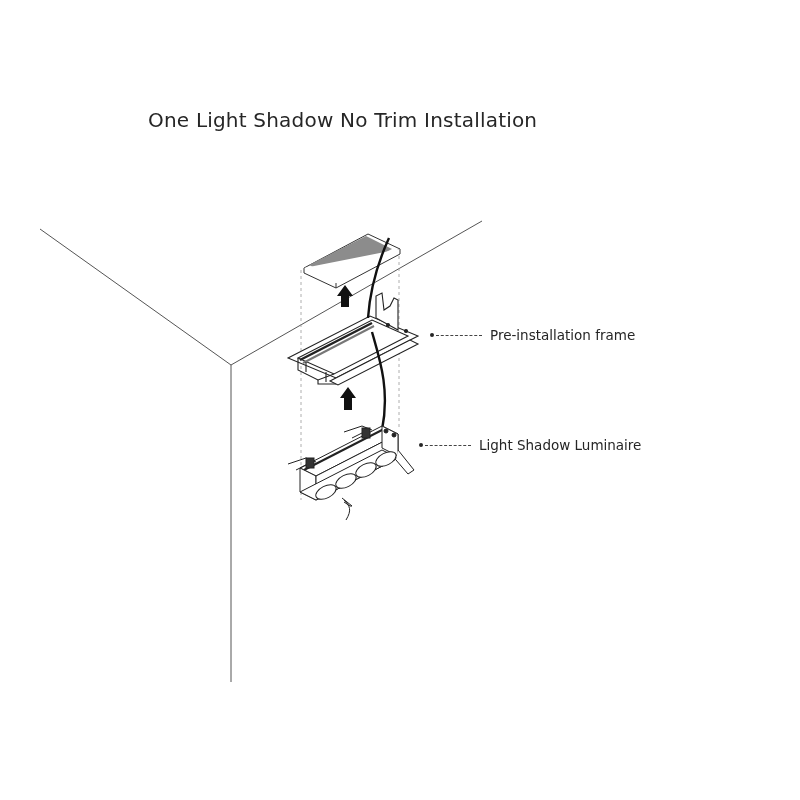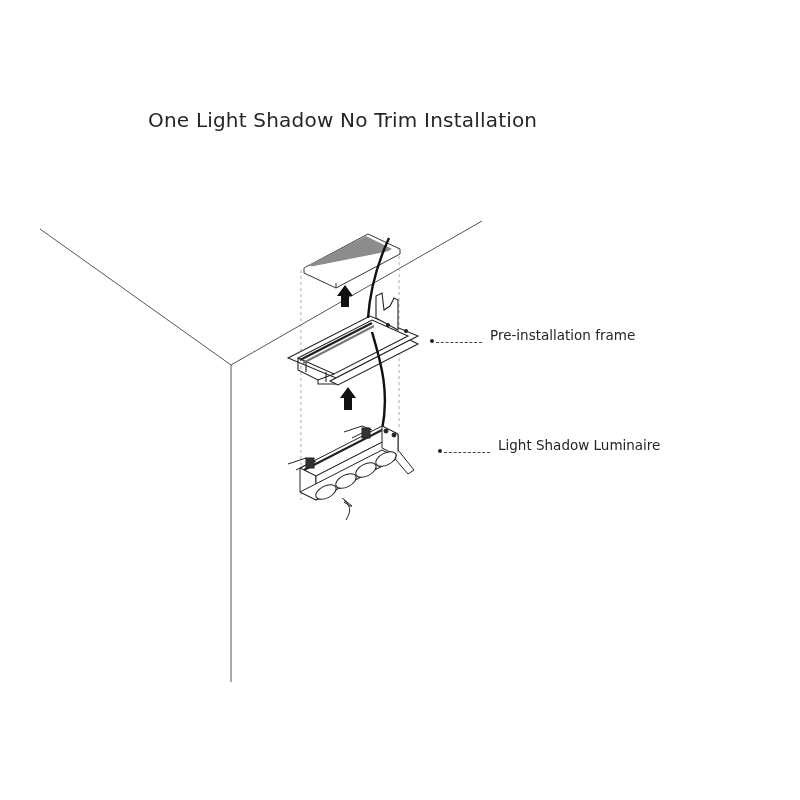--- a/index.html
+++ b/index.html
@@ -3,27 +3,27 @@
 <meta charset="utf-8">
 <style>
   html, body { margin: 0; padding: 0; background: #ffffff; }
   body { width: 800px; height: 800px; position: relative; overflow: hidden; font-family: "DejaVu Sans", "Liberation Sans", sans-serif; }
   .title {
     position: absolute; left: 148px; top: 88px;
     font-size: 20px; color: #262626; letter-spacing: 0.2px; white-space: nowrap;
     font-family: "DejaVu Sans", sans-serif; font-weight: normal; margin-top: 20px;
   }
   .callout {
-    position: absolute; display: flex; align-items: flex-end; white-space: nowrap;
+    position: absolute; display: flex; align-items: center; white-space: nowrap;
     font-size: 13.5px; color: #262626; font-family: "DejaVu Sans", sans-serif;
   }
   .callout .dot { width: 4px; height: 4px; border-radius: 50%; background: #262626; }
   .callout .dash { width: 46px; border-top: 1px dashed #444; margin: 0 8px 0 2px; }
   #preframe { left: 430px; top: 327px; }
-  #luminaire { left: 438px; top: 437px; }
+  #luminaire { left: 419px; top: 437px; }
   svg.diagram { position: absolute; left: 0; top: 0; }
 </style>
 </head>
 <body>
 
 <div class="title">One Light Shadow No Trim Installation</div>
 
 <svg class="diagram" width="800" height="800" viewBox="0 0 800 800">
 
   <g stroke="#555" stroke-width="1" fill="none">

